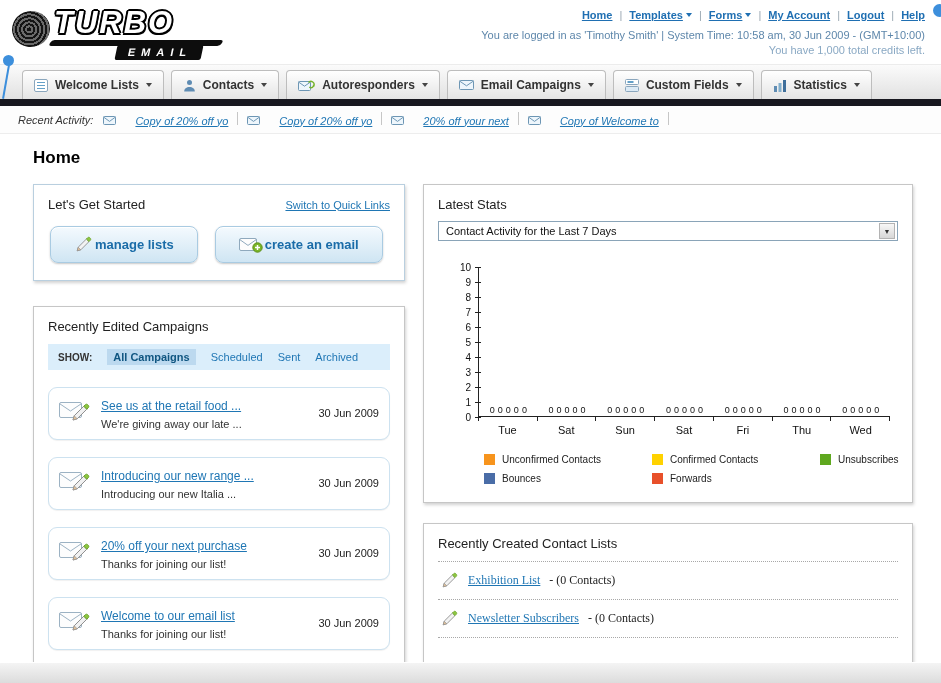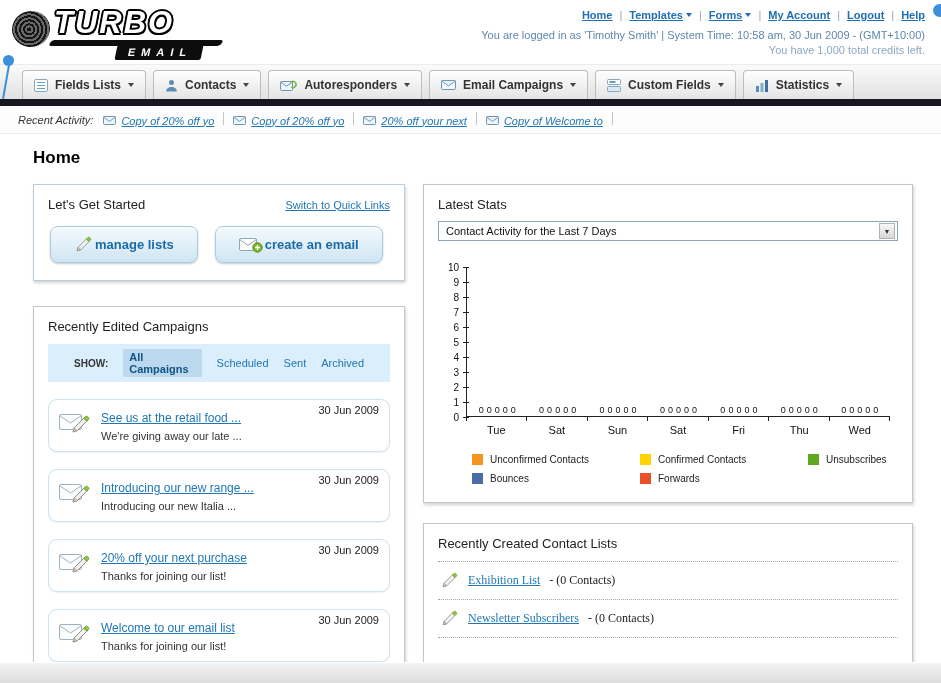--- a/index.html
+++ b/index.html
@@ -32,21 +32,21 @@
   .tabbar { background: linear-gradient(#fbfbfb, #e1e1e1); border-top: 1px solid #ececec; height: 35px; padding: 6px 0 0 22px; display: flex; gap: 7px; align-items: flex-end; }
   .tab { display: inline-flex; align-items: center; gap: 7px; background: linear-gradient(#ffffff, #e4e4e4); border: 1px solid #bdbdbd; border-bottom: none; border-radius: 4px 4px 0 0; padding: 0 11px; height: 29px; font-size: 12px; font-weight: bold; color: #333; cursor: pointer; }
   .ticon svg { display: block; }
   .caret { width: 0; height: 0; border-left: 3px solid transparent; border-right: 3px solid transparent; border-top: 4px solid #444; display: inline-block; }
   .caret.blue { border-top-color: #1f6fb2; }
   .darkbar { height: 7px; background: #181820; }
 
   
   .activity { display: flex; align-items: center; padding: 6px 0 6px 18px; font-size: 11px; background: #fdfdfd; border-bottom: 1px solid #ededed; font-style: italic; }
   .activity-label { color: #333; margin-right: 10px; }
-  .act-item { display: inline-flex; align-items: center; gap: 5px; }
+  .act-item { display: inline-flex; align-items: center; gap: 19px; }
   .aicon svg { display: block; }
   .vsep { width: 1px; height: 13px; background: #c6c6c6; display: inline-block; margin: 0 9px; }
   .link { color: #1f76b4; text-decoration: underline; cursor: pointer; font-size: 12px; }
   .link.sm { font-size: 11px; }
 
   
   main { padding: 12px 28px 0 33px; }
   h1 { font-size: 17px; color: #000; margin: 2px 0 16px; }
   .columns { display: flex; gap: 18px; align-items: flex-start; }
   .col-left { width: 372px; flex: none; }
@@ -54,38 +54,38 @@
   .panel { background: #fff; border: 1px solid #c6c6c6; box-shadow: 1px 2px 3px rgba(0,0,0,0.18); padding: 12px 14px; }
   .panel-title { font-size: 13px; color: #222; }
 
   .get-started { border-color: #b9cfdf; margin-bottom: 25px; }
   .panel-head { display: flex; justify-content: space-between; align-items: center; }
   .gs-buttons { display: flex; gap: 17px; margin: 14px 2px 5px; }
   .btn-soft { display: inline-flex; align-items: center; gap: 2px; padding: 8px 23px; background: linear-gradient(#f4fafe, #cfe5f3); border: 1px solid #a9cbe2; border-radius: 8px; color: #1a6ca8; font-weight: bold; font-size: 13px; cursor: pointer; font-family: inherit; box-shadow: 0 1px 2px rgba(0,0,0,0.22), inset 0 1px 0 #fff; }
   .btn-soft .icon svg { display: block; }
 
   .campaigns { padding-bottom: 14px; }
-  .filters { background: #dbeefb; display: flex; gap: 15px; align-items: center; padding: 5px 26px; margin-top: 10px; font-size: 11px; }
+  .filters { background: #dbeefb; display: flex; gap: 15px; align-items: center; padding: 5px 10px; margin-top: 10px; font-size: 11px; }
   .show-label { font-size: 10px; font-weight: bold; color: #333; }
   .filter { color: #1f76b4; cursor: pointer; }
   .filter.active { background: #bcd9ef; color: #0f5580; font-weight: bold; padding: 2px 6px; }
   .camp-row { position: relative; border: 1px solid #cde2f0; border-radius: 9px; margin-top: 17px; padding: 8px 22px 9px 52px; min-height: 46px; box-shadow: 0 1px 1px rgba(0,0,0,0.06); background: #fff; }
   .camp-icon { position: absolute; left: 10px; top: 9px; }
   .camp-icon svg { display: block; }
   .camp-sub { font-size: 11px; color: #333; margin-top: 4px; }
-  .camp-date { position: absolute; right: 10px; top: 4px; font-size: 11px; color: #222; }
+  .camp-date { position: absolute; right: 10px; top: 19px; font-size: 11px; color: #222; }
   .panel-foot { text-align: right; margin-top: 15px; }
   .btn-chip { display: inline-flex; align-items: center; gap: 9px; background: linear-gradient(#ffffff, #e9e9e9); border: 1px solid #cfcfcf; border-radius: 4px; padding: 5px 7px 5px 13px; color: #1a6ca8; font-weight: bold; font-size: 12px; cursor: pointer; font-family: inherit; box-shadow: 0 1px 2px rgba(0,0,0,0.28); }
   .arrow-circle { width: 17px; height: 17px; border-radius: 50%; background: linear-gradient(#f9b14a, #ee8d0e); color: #fff; display: inline-flex; align-items: center; justify-content: center; font-size: 12px; font-weight: bold; line-height: 1; }
 
   .stats { margin-bottom: 20px; padding-bottom: 18px; }
   .select { margin-top: 9px; border: 1px solid #8aa4b8; background: #fff; height: 20px; display: flex; align-items: center; justify-content: space-between; padding: 0 2px 0 7px; font-size: 11px; color: #111; cursor: pointer; }
   .select-arrow { width: 16px; height: 16px; background: linear-gradient(#f7f7f7, #d7d7d7); border: 1px solid #b3b3b3; font-size: 7px; color: #333; display: inline-flex; align-items: center; justify-content: center; }
 
-  .chart { margin: 26px 8px 0 4px; }
+  .chart { margin: 26px 8px 0 16px; }
   .chart-body { display: flex; }
   .y-axis { width: 22px; flex: none; position: relative; height: 150px; font-size: 10px; color: #111; margin-right: 2px; }
   .ylab { position: absolute; right: 5px; }
   .plot { flex: 1; height: 150px; position: relative; border-left: 1px solid #222; border-bottom: 1px solid #222; display: flex; align-items: flex-end; }
   .ytick { position: absolute; left: -4px; width: 6px; height: 1px; background: #222; }
   .bar-group { flex: 1; display: flex; justify-content: center; gap: 3px; align-items: flex-end; padding-bottom: 1px; font-size: 9px; color: #111; }
   .x-ticks { display: flex; margin-left: 24px; height: 4px; }
   .xtcell { flex: 1; border-right: 1px solid #222; }
   .xtcell:first-child { border-left: 1px solid #222; }
   .x-labels { display: flex; margin-left: 24px; margin-top: 3px; }
@@ -138,21 +138,21 @@
   <nav class="tabbar" id="tabbar">
       <div class="tab">
         <span class="ticon">
           <svg width="14" height="13" viewBox="0 0 14 13">
             <rect x="0.5" y="0.5" width="13" height="12" rx="1.5" fill="#fff" stroke="#8aa6bd"></rect>
             <line x1="3" y1="3.5" x2="11" y2="3.5" stroke="#64a0c8"></line>
             <line x1="3" y1="6.5" x2="11" y2="6.5" stroke="#64a0c8"></line>
             <line x1="3" y1="9.5" x2="11" y2="9.5" stroke="#64a0c8"></line>
           </svg>
         </span>
-        <span>Fields Lists</span>
+        <span>Welcome Lists</span>
         <span class="caret"></span>
       </div>
       <div class="tab">
         <span class="ticon">
           <svg width="13" height="13" viewBox="0 0 13 13">
             <circle cx="6.5" cy="3.6" r="2.5" fill="#5f8cb3"></circle>
             <path d="M1.2 12.5c0-3 2.3-4.6 5.3-4.6s5.3 1.6 5.3 4.6z" fill="#5f8cb3"></path>
           </svg>
         </span>
         <span>Contacts</span>

